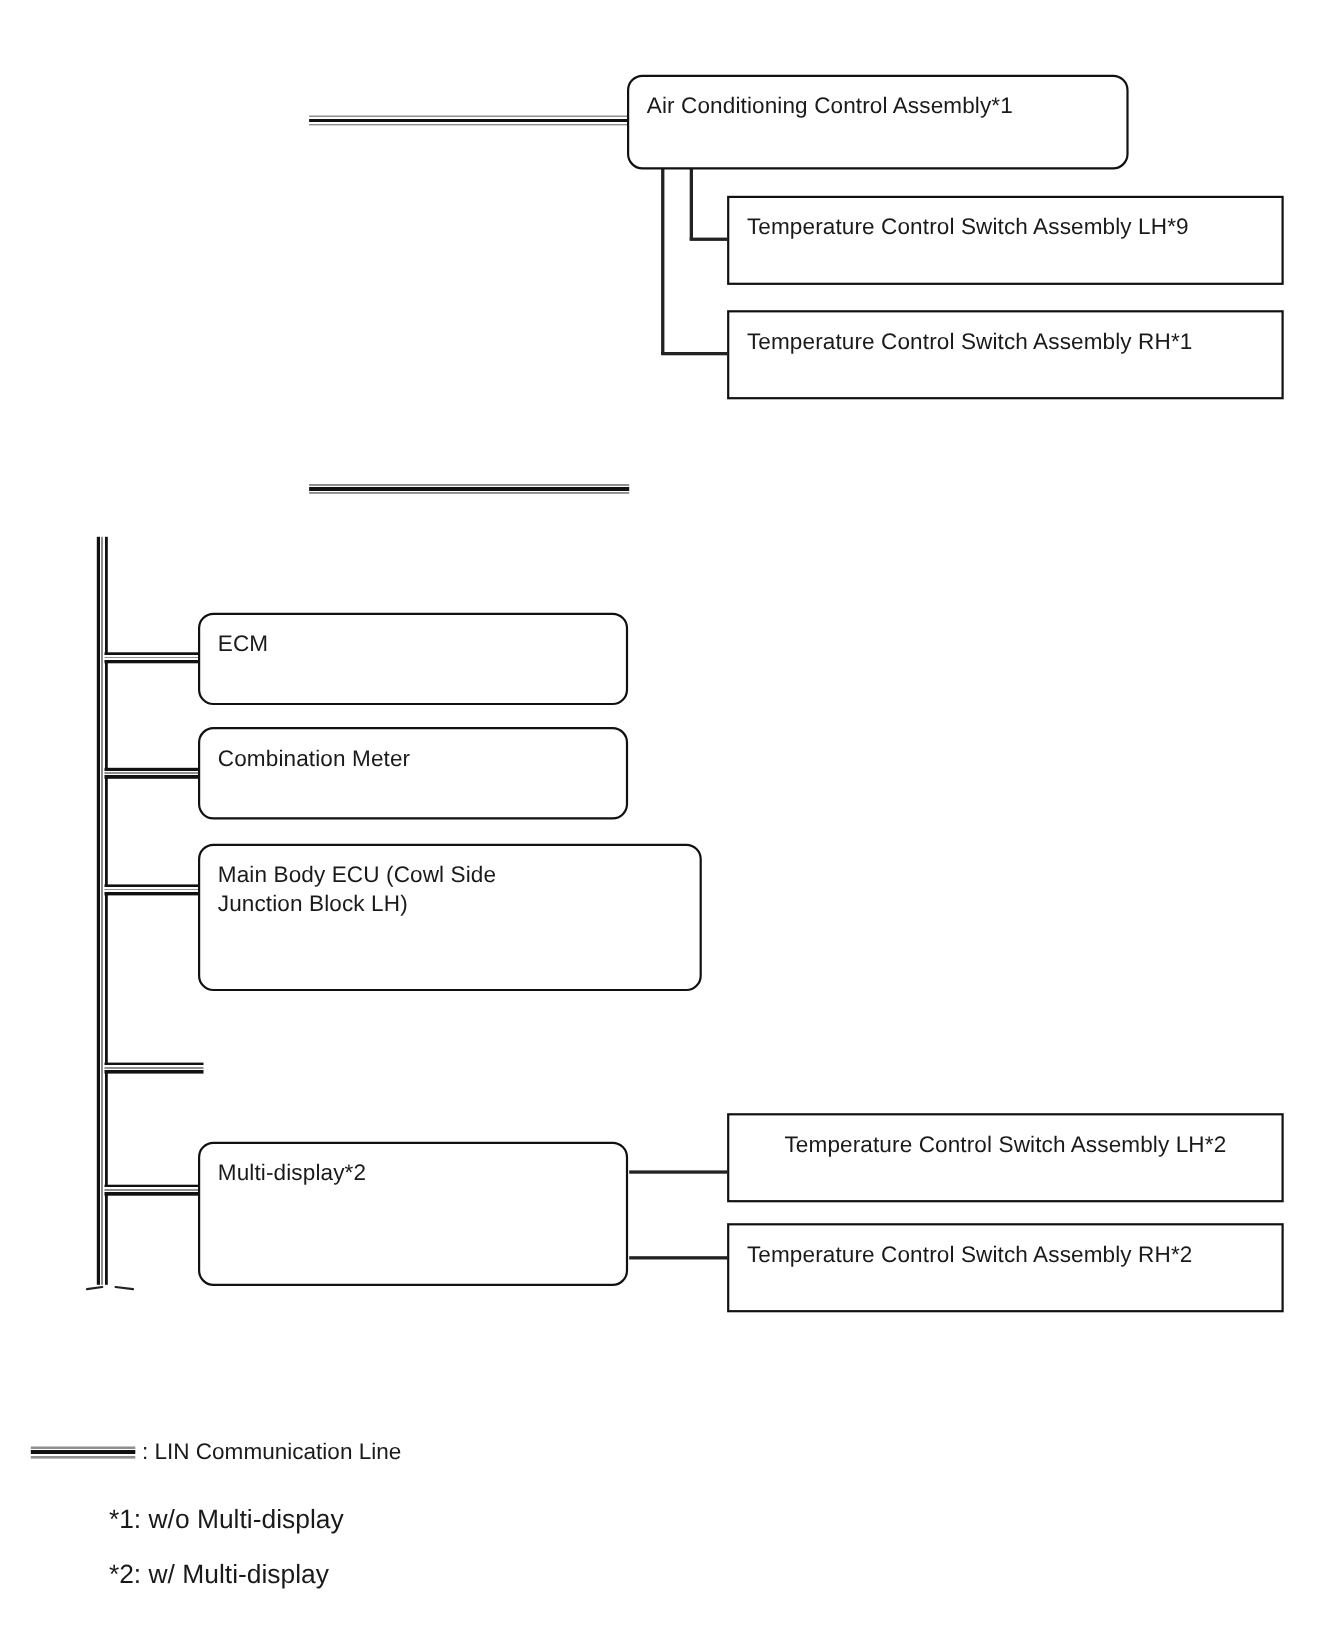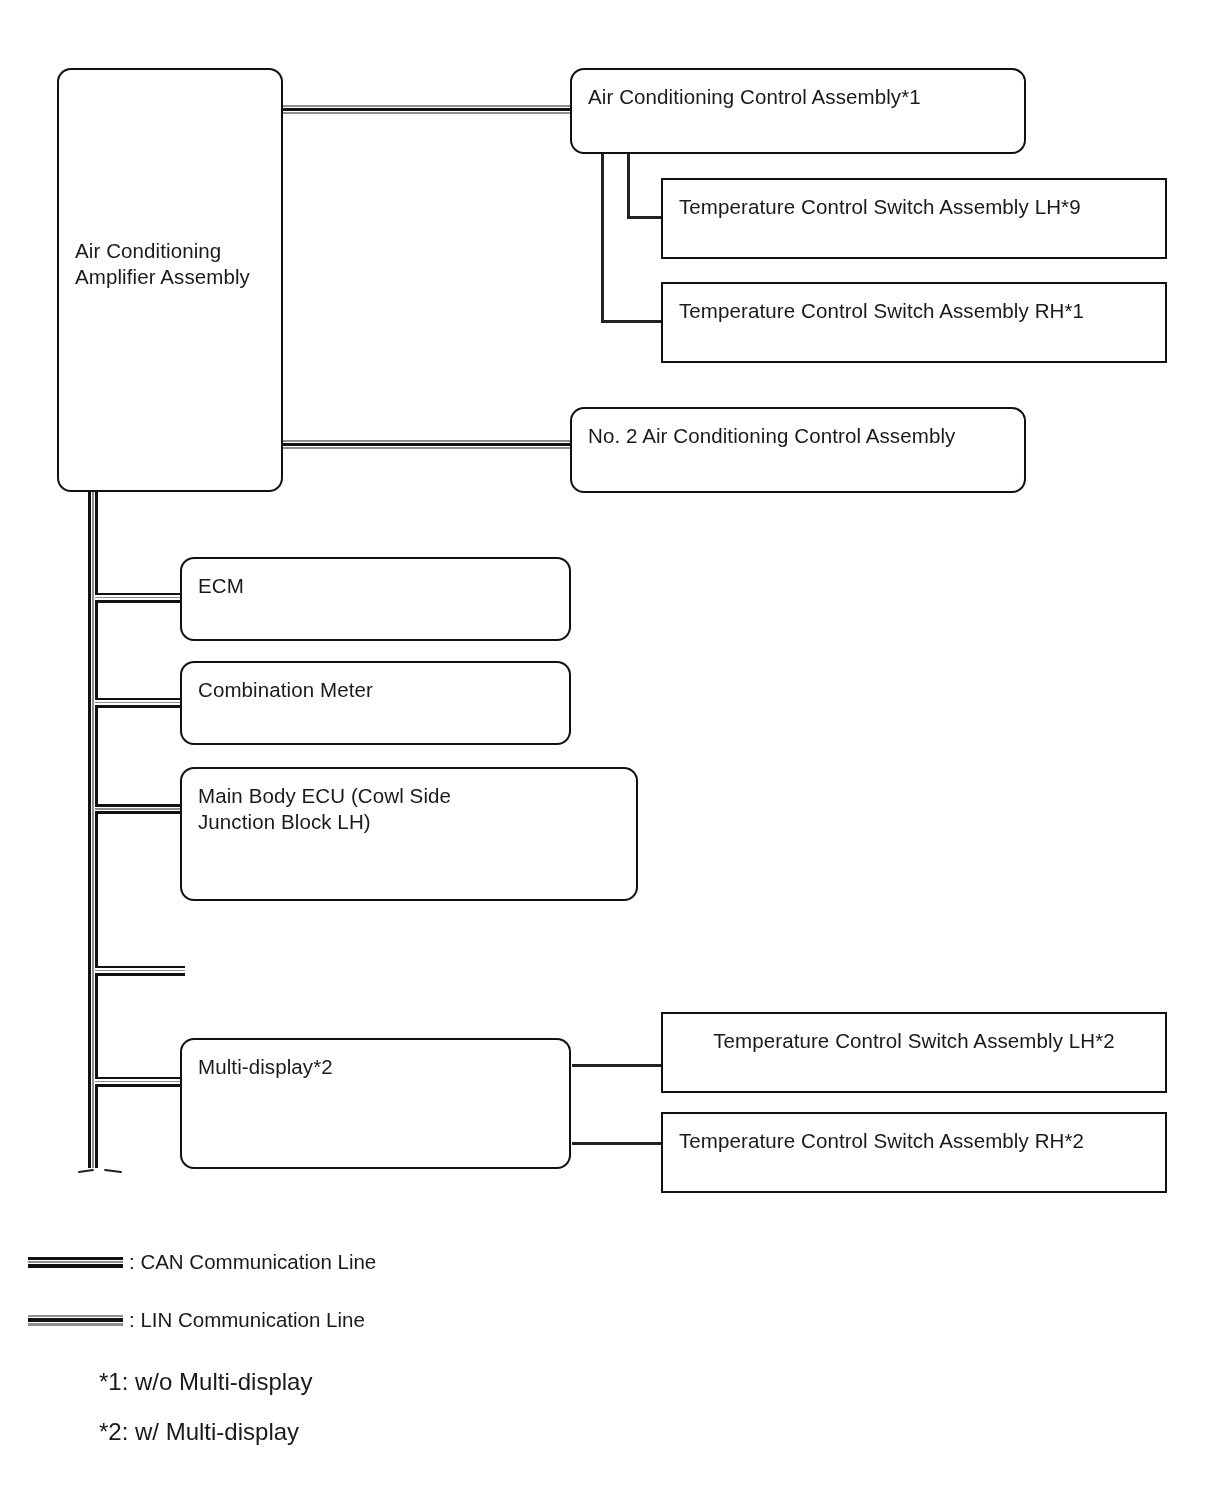--- a/index.html
+++ b/index.html
@@ -168,40 +168,33 @@
 
   <div class="link h can" style="left:95px; top:593px; width:90px;"></div>
   <div class="link h can" style="left:95px; top:698px; width:90px;"></div>
   <div class="link h can" style="left:95px; top:804px; width:90px;"></div>
   <div class="link h can" style="left:95px; top:966px; width:90px;"></div>
   <div class="link h can" style="left:95px; top:1077px; width:90px;"></div>
 
   <div class="wire h" style="left:572px; top:1064px; width:92px;"></div>
   <div class="wire h" style="left:572px; top:1142px; width:92px;"></div>
 
-  <div class="node" style="left:57px; top:68px; width:226px; height:424px; padding-top:168px;">
-    <span class="label">Air Conditioning
-Amplifier Assembly</span>
-  </div>
 
   <div class="node" style="left:570px; top:68px; width:456px; height:86px;">
     <span class="label">Air Conditioning Control Assembly*1</span>
   </div>
 
   <div class="node square" style="left:661px; top:178px; width:506px; height:81px;">
     <span class="label">Temperature Control Switch Assembly LH*9</span>
   </div>
 
   <div class="node square" style="left:661px; top:282px; width:506px; height:81px;">
     <span class="label">Temperature Control Switch Assembly RH*1</span>
   </div>
 
-  <div class="node" style="left:570px; top:407px; width:456px; height:86px;">
-    <span class="label">No. 2 Air Conditioning Control Assembly</span>
-  </div>
 
   <div class="node" style="left:180px; top:557px; width:391px; height:84px;">
     <span class="label">ECM</span>
   </div>
 
   <div class="node" style="left:180px; top:661px; width:391px; height:84px;">
     <span class="label">Combination Meter</span>
   </div>
 
   <div class="node" style="left:180px; top:767px; width:458px; height:134px;">
@@ -215,24 +208,20 @@
   </div>
 
   <div class="node square" style="left:661px; top:1012px; width:506px; height:81px;text-align:center;">
     <span class="label">Temperature Control Switch Assembly LH*2</span>
   </div>
 
   <div class="node square" style="left:661px; top:1112px; width:506px; height:81px;">
     <span class="label">Temperature Control Switch Assembly RH*2</span>
   </div>
 
-  <div class="legend-row" style="left:28px; top:1250px;">
-    <span class="legend-swatch can"></span>
-    <span class="legend-text">: CAN Communication Line</span>
-  </div>
 
   <div class="legend-row" style="left:28px; top:1308px;">
     <span class="legend-swatch lin"></span>
     <span class="legend-text">: LIN Communication Line</span>
   </div>
 
   <div class="footnote" style="left:99px; top:1368px;">*1: w/o Multi-display</div>
   <div class="footnote" style="left:99px; top:1418px;">*2: w/ Multi-display</div>
 
 </div>

